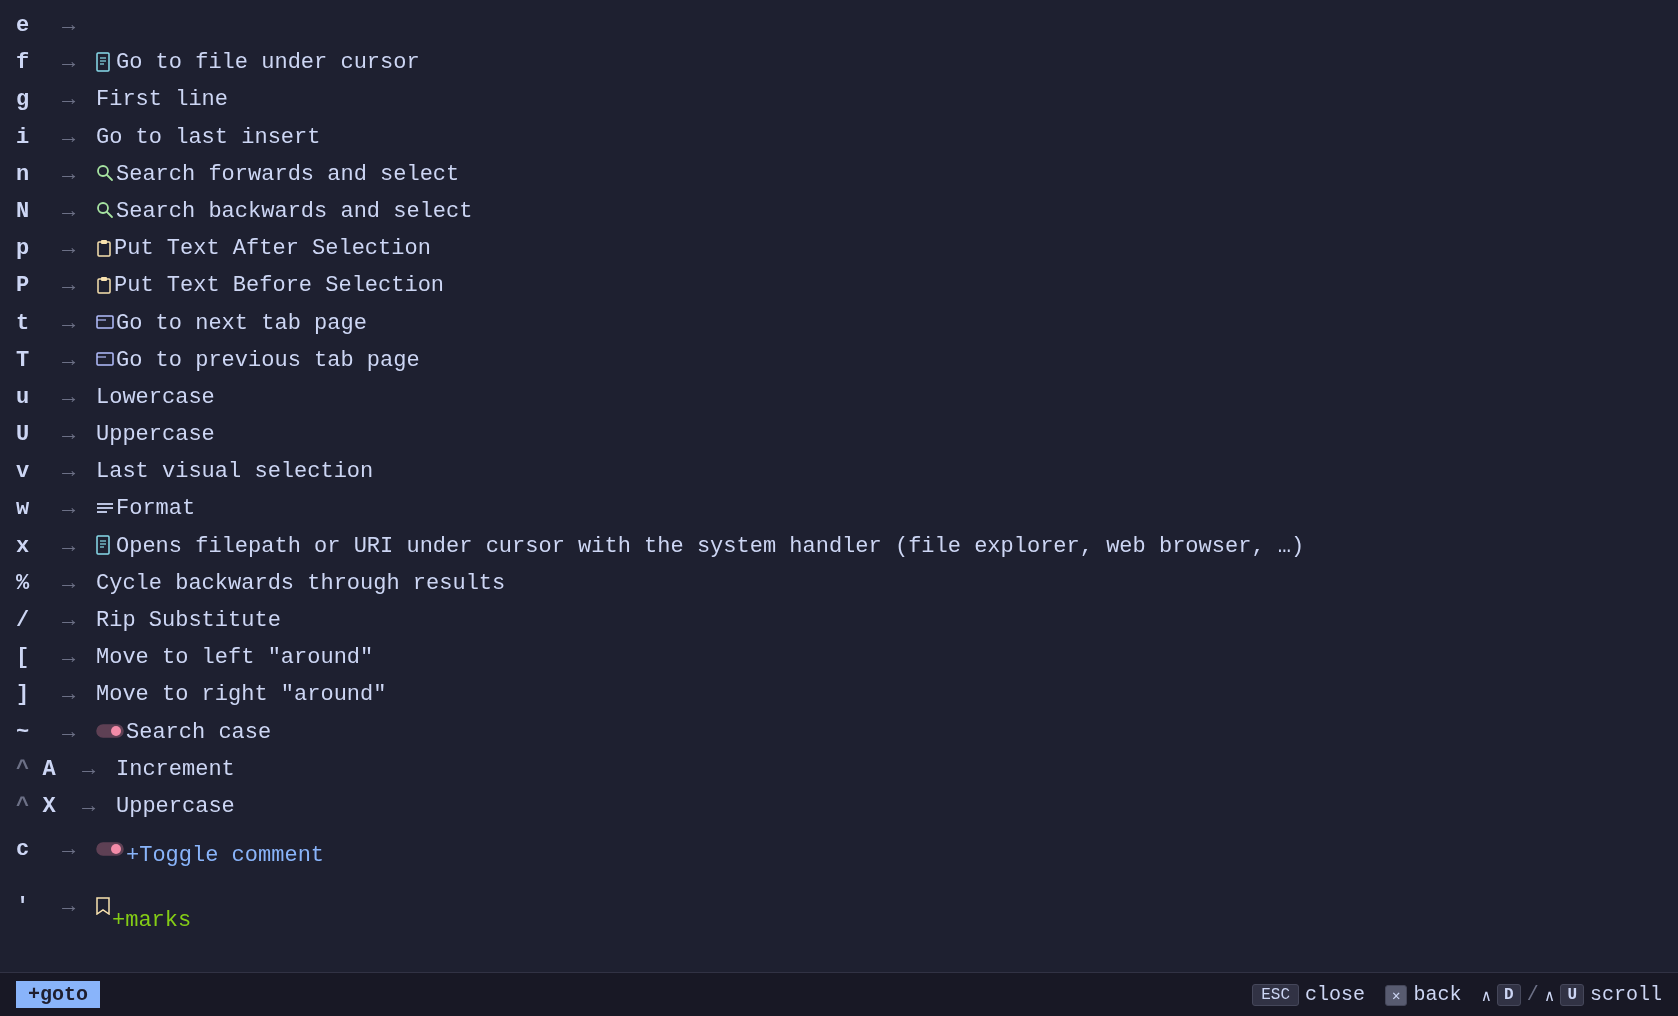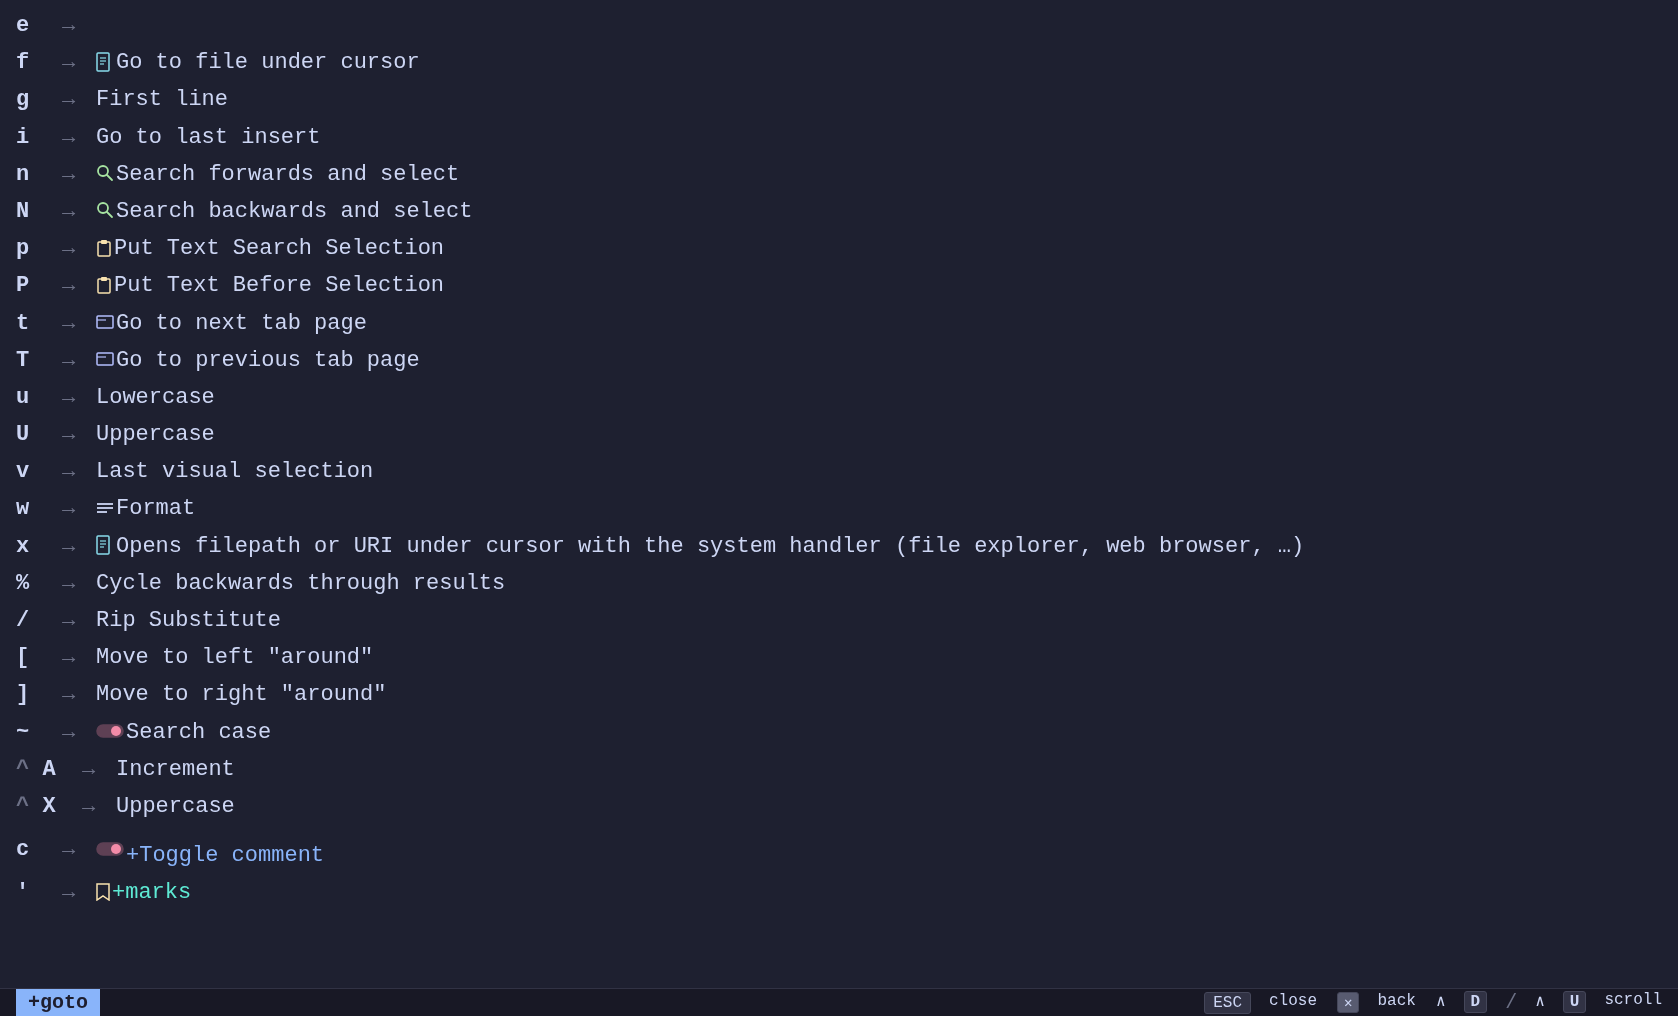--- a/index.html
+++ b/index.html
@@ -57,21 +57,21 @@
     .description-blue {
       color: #89b4fa;
     }
 
     .status-bar {
       background-color: #181825;
       display: flex;
       align-items: center;
       justify-content: space-between;
       padding: 4px 16px;
-      height: 28px;
+      height: 44px;
       border-top: 1px solid #313244;
     }
 
     .status-left {
       background-color: #89b4fa;
       color: #1e1e2e;
       font-weight: bold;
       padding: 2px 12px;
       font-size: 20px;
     }
@@ -79,22 +79,22 @@
     .status-right {
       display: flex;
       align-items: center;
       gap: 20px;
       font-size: 20px;
       color: #cdd6f4;
     }
 
     .kbd-hint {
       display: flex;
-      align-items: flex-start;
-      gap: 18px;
+      align-items: flex-end;
+      gap: 6px;
     }
 
     .kbd-box {
       background-color: #313244;
       border: 1px solid #45475a;
       border-radius: 3px;
       padding: 1px 6px;
       font-size: 16px;
       color: #cdd6f4;
       font-weight: bold;
@@ -104,21 +104,21 @@
       background-color: #313244;
       border: 1px solid #45475a;
       border-radius: 3px;
       padding: 1px 8px;
       font-size: 16px;
       color: #cdd6f4;
     }
 
     .hint-label {
       color: #cdd6f4;
-      font-size: 16px;
+      font-size: 20px;
     }
 
     .caret-icon {
       color: #cdd6f4;
       font-size: 16px;
     }
   </style>
 </head>
 <body>
 
@@ -166,21 +166,21 @@
         </svg></span>
       <span class="description">Search backwards and select</span>
     </div>
     <div class="keybind-row">
       <span class="key">p</span>
       <span class="arrow">→</span>
       <span style="color: rgb(249, 226, 175); font-size: 18px; margin-right: 2px;"><svg width="16" height="18" viewBox="0 0 16 18" style="vertical-align:middle;margin-bottom:2px">
           <rect x="2" y="3" width="12" height="14" rx="1" fill="none" stroke="#f9e2af" stroke-width="1.5"></rect>
           <rect x="5" y="1" width="6" height="4" rx="1" fill="#f9e2af"></rect>
         </svg></span>
-      <span class="description">Put Text Search Selection</span>
+      <span class="description">Put Text After Selection</span>
     </div>
     <div class="keybind-row">
       <span class="key">P</span>
       <span class="arrow">→</span>
       <span style="color: rgb(249, 226, 175); font-size: 18px; margin-right: 2px;"><svg width="16" height="18" viewBox="0 0 16 18" style="vertical-align:middle;margin-bottom:2px">
           <rect x="2" y="3" width="12" height="14" rx="1" fill="none" stroke="#f9e2af" stroke-width="1.5"></rect>
           <rect x="5" y="1" width="6" height="4" rx="1" fill="#f9e2af"></rect>
         </svg></span>
       <span class="description">Put Text Before Selection</span>
     </div>
@@ -285,21 +285,21 @@
           <circle cx="20" cy="8" r="5" fill="#f38ba8"></circle>
         </svg></span>
       <span class="description-blue" style="color: rgb(137, 180, 250); margin-top: 12px;">+Toggle comment</span>
     </div>
     <div class="keybind-row">
       <span class="key">'</span>
       <span class="arrow">→</span>
       <span style="color: rgb(249, 226, 175); font-size: 18px; margin-right: 2px;"><svg width="14" height="18" viewBox="0 0 14 18" style="vertical-align:middle;margin-bottom:2px">
           <path d="M1 1h12v16l-6-4-6 4V1z" fill="none" stroke="#f9e2af" stroke-width="1.5"></path>
         </svg></span>
-      <span class="description-blue" style="color: #5eead4;">+marks</span>
+      <span class="description-blue" style="color: #84cc16; margin-top: 28px;">+marks</span>
     </div>
   </div>
 
 <div class="status-bar">
   <div class="status-left">+goto</div>
   <div class="status-right">
     <div class="kbd-hint">
       <span class="kbd-box-esc">ESC</span>
       <span class="hint-label">close</span>
     </div>

